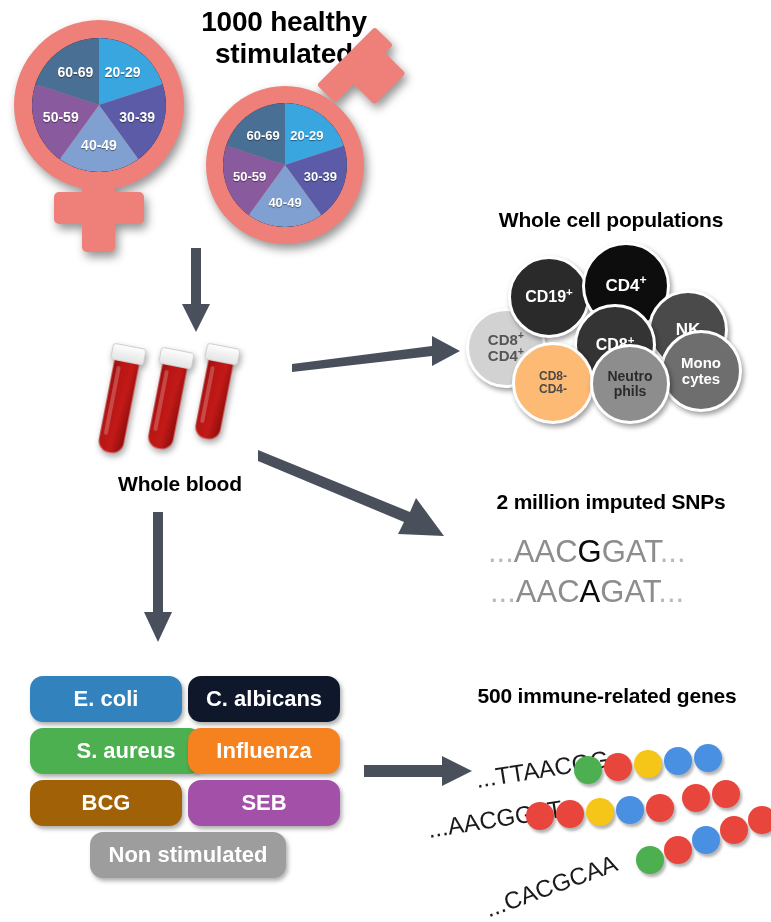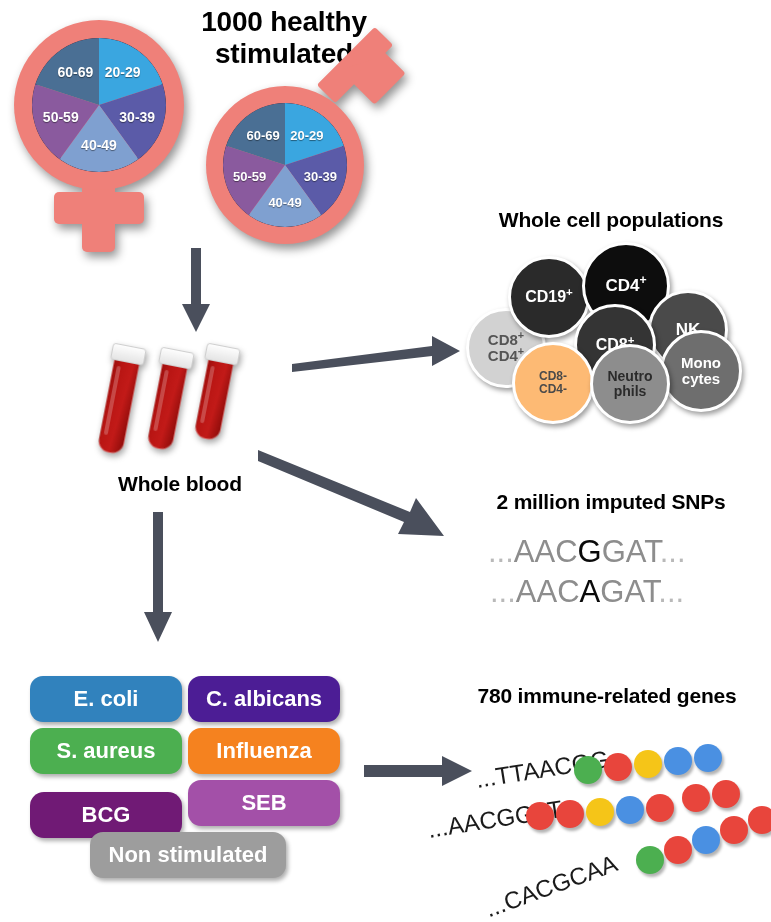--- a/index.html
+++ b/index.html
@@ -199,48 +199,48 @@
   <span class="dim">...</span><span class="mid">AAC</span><span class="hi">G</span><span class="mid">GAT</span><span class="dim">...</span>
 </div>
 <div class="snpline" style="left:490px;top:574px;font-size:31px;">
   <span class="dim">...</span><span class="mid">AAC</span><span class="hi">A</span><span class="mid">GAT</span><span class="dim">...</span>
 </div>
 
 <div class="abs" style="left:30px;top:676px;width:320px;height:224px;">
   <div class="stim" style="left:0px;top:0px;width:152px;height:46px;background:#3182bd;font-size:22px;">
     <span>E. coli</span>
   </div>
-  <div class="stim" style="left:158px;top:0px;width:152px;height:46px;background:#4c1d95;font-size:22px;">
+  <div class="stim" style="left:158px;top:0px;width:152px;height:46px;background:#0f172a;font-size:22px;">
     <span>C. albicans</span>
   </div>
-  <div class="stim" style="left:0px;top:52px;width:152px;height:46px;background:#4caf50;font-size:22px;">
+  <div class="stim" style="left:0px;top:52px;width:152px;height:46px;background:#4caf50;font-size:22px;padding-left:20px;">
     <span>S. aureus</span>
   </div>
   <div class="stim" style="left:158px;top:52px;width:152px;height:46px;background:#f5821f;font-size:22px;">
     <span>Influenza</span>
   </div>
-  <div class="stim" style="left:0px;top:116px;width:152px;height:46px;background:#701a75;font-size:22px;border-radius:14px;">
+  <div class="stim" style="left:0px;top:104px;width:152px;height:46px;background:#a16207;font-size:22px;">
     <span>BCG</span>
   </div>
   <div class="stim" style="left:158px;top:104px;width:152px;height:46px;background:#a350a8;font-size:22px;">
     <span>SEB</span>
   </div>
   <div class="stim" style="left:60px;top:156px;width:196px;height:46px;background:#9d9d9d;font-size:22px;">
     <span>Non stimulated</span>
   </div>
 </div>
 
 <div class="arrowwrap" style="left:364px;top:756px;width:110px;height:30px;">
   <svg width="110" height="30" viewBox="0 0 110 30">
     <polygon points="0,9 78,9 78,0 108,15 78,30 78,21 0,21" fill="#4a4f5c"></polygon>
   </svg>
 </div>
 
 <div class="abs ttl" style="left:444px;top:684px;width:326px;font-size:21px;">
-  <div>780 immune-related genes</div>
+  <div>500 immune-related genes</div>
 </div>
 
 <div class="abs" style="left:470px;top:744px;width:301px;height:170px;">
 
   <div class="rna" style="left:0;top:0;">
     <div class="rnatxt" style="left:6px;top:22px;font-size:24px;transform:rotate(-9deg);transform-origin:0 50%;">...TTAACGG</div>
     <div class="bead" style="left:104px;top:12px;width:28px;height:28px;background:#4caf50;"></div>
     <div class="bead" style="left:134px;top:9px;width:28px;height:28px;background:#e8453c;"></div>
     <div class="bead" style="left:164px;top:6px;width:28px;height:28px;background:#f5c518;"></div>
     <div class="bead" style="left:194px;top:3px;width:28px;height:28px;background:#4a90e2;"></div>

